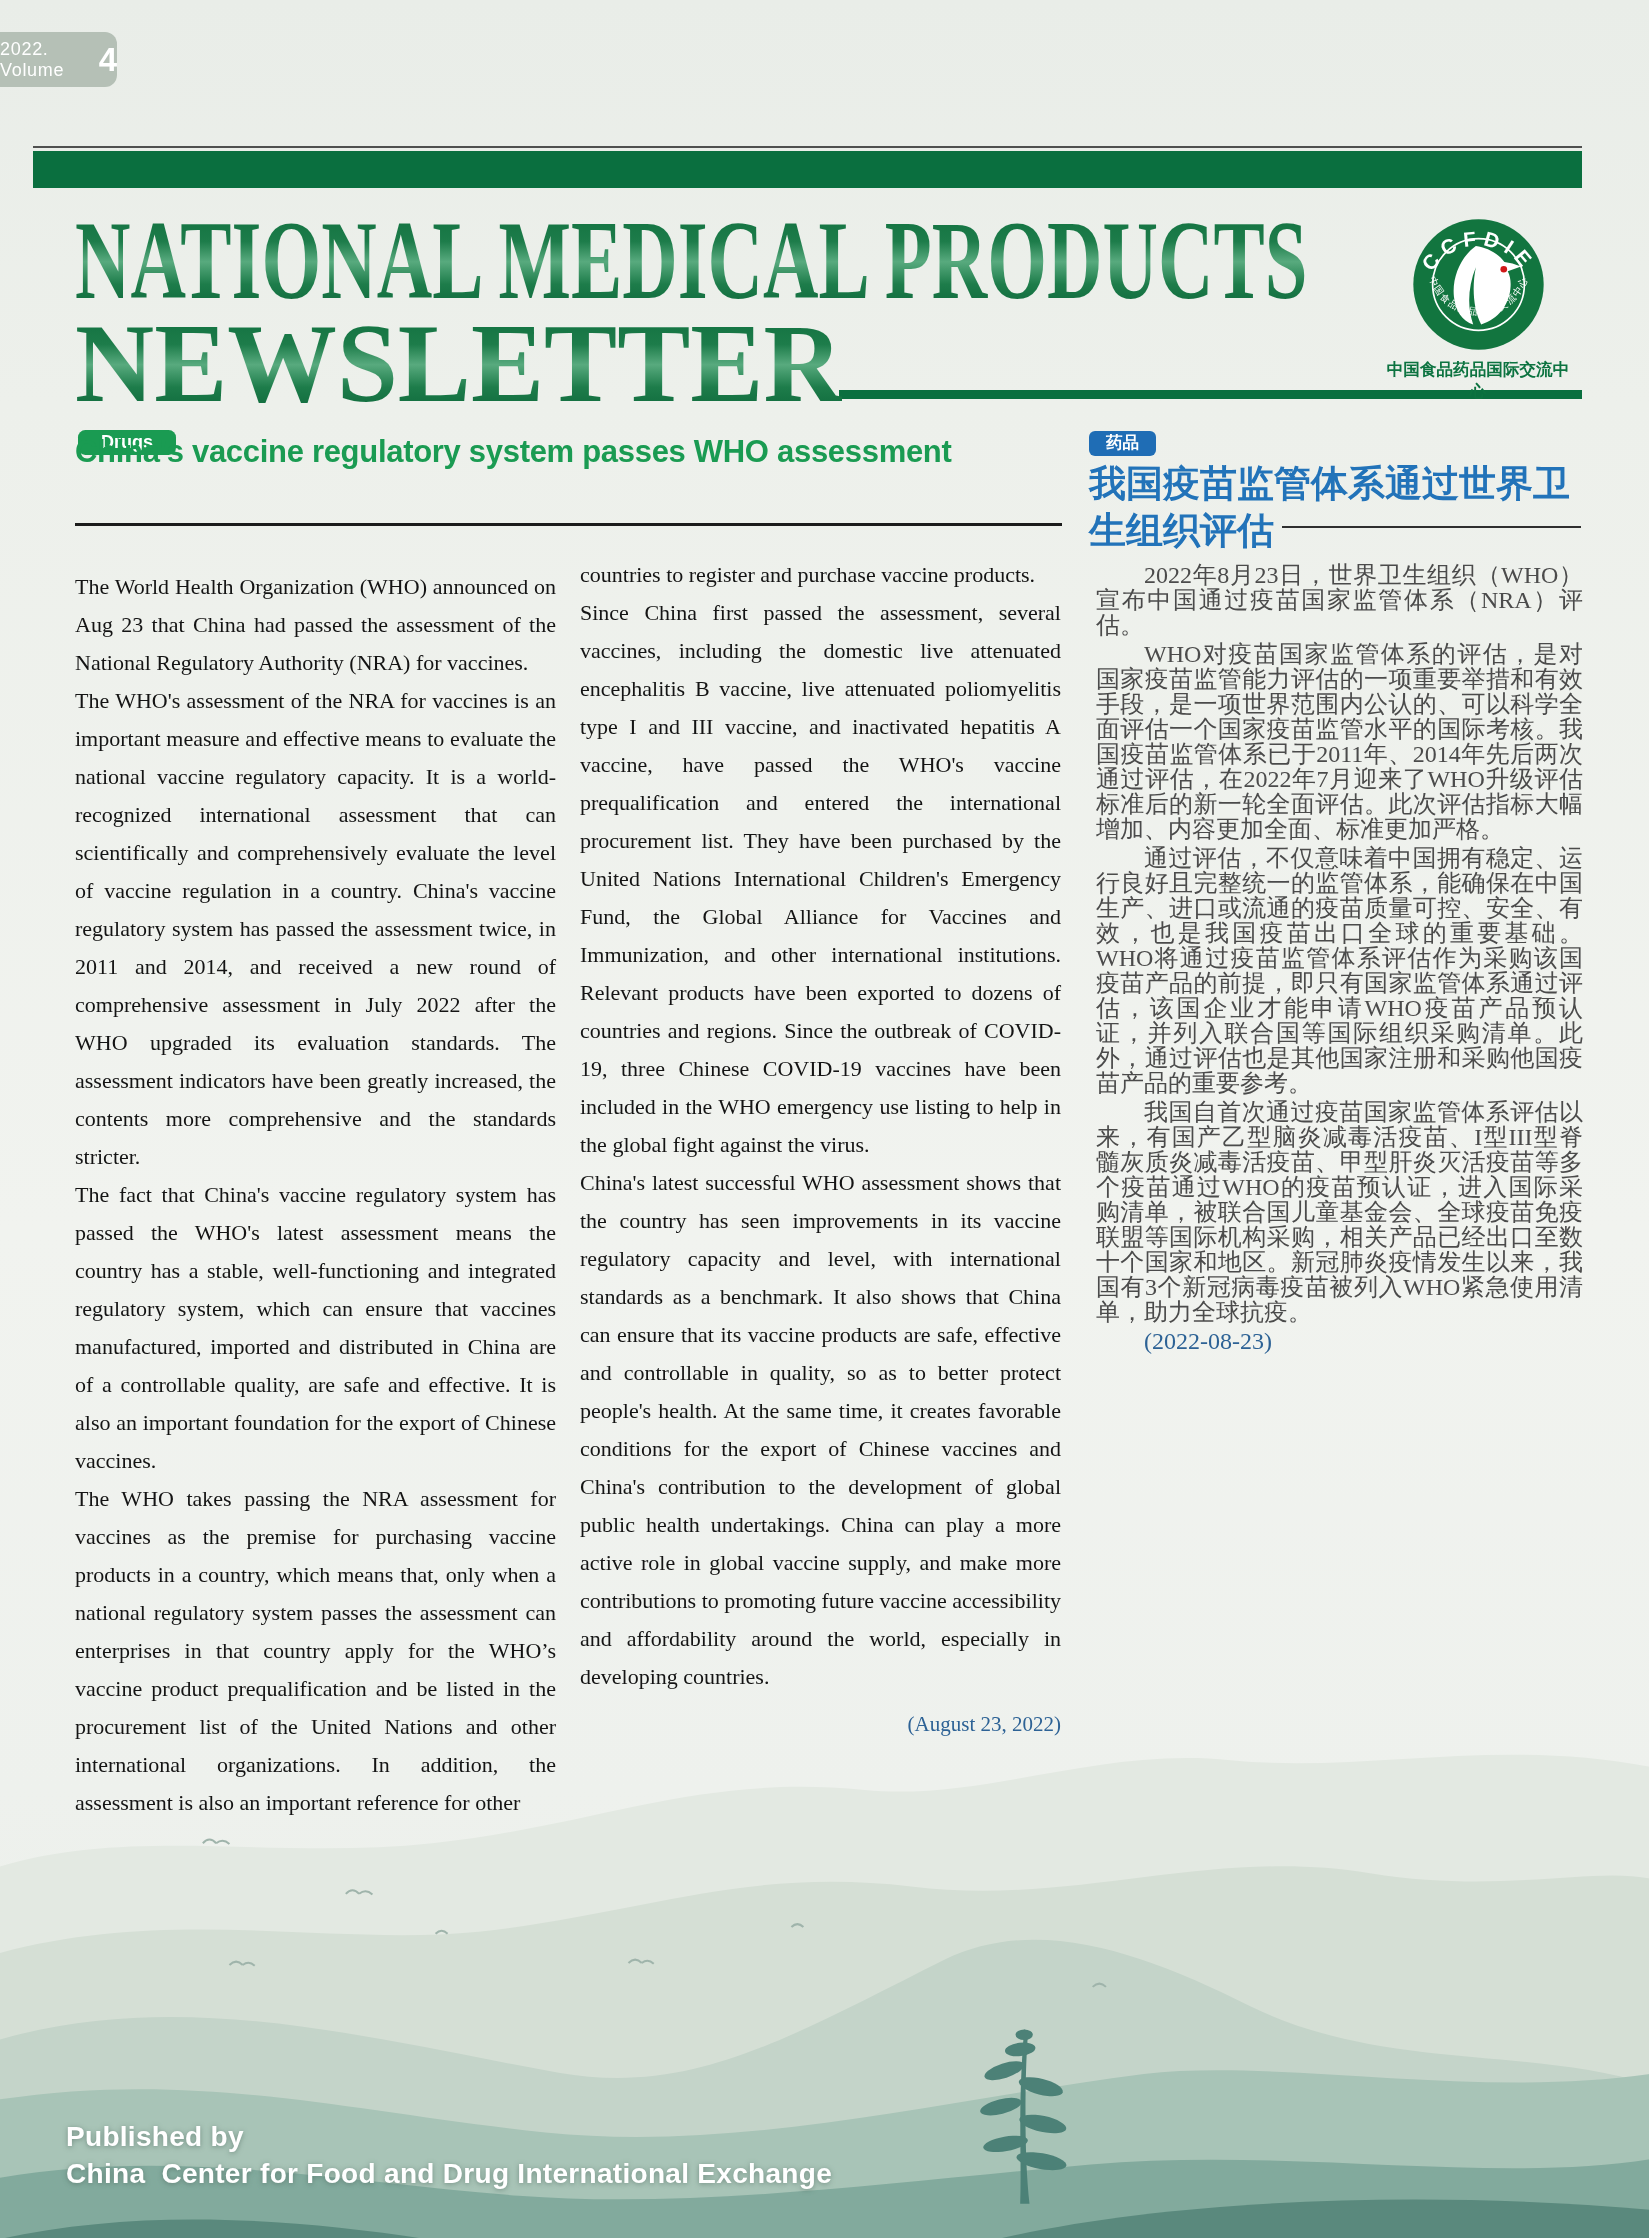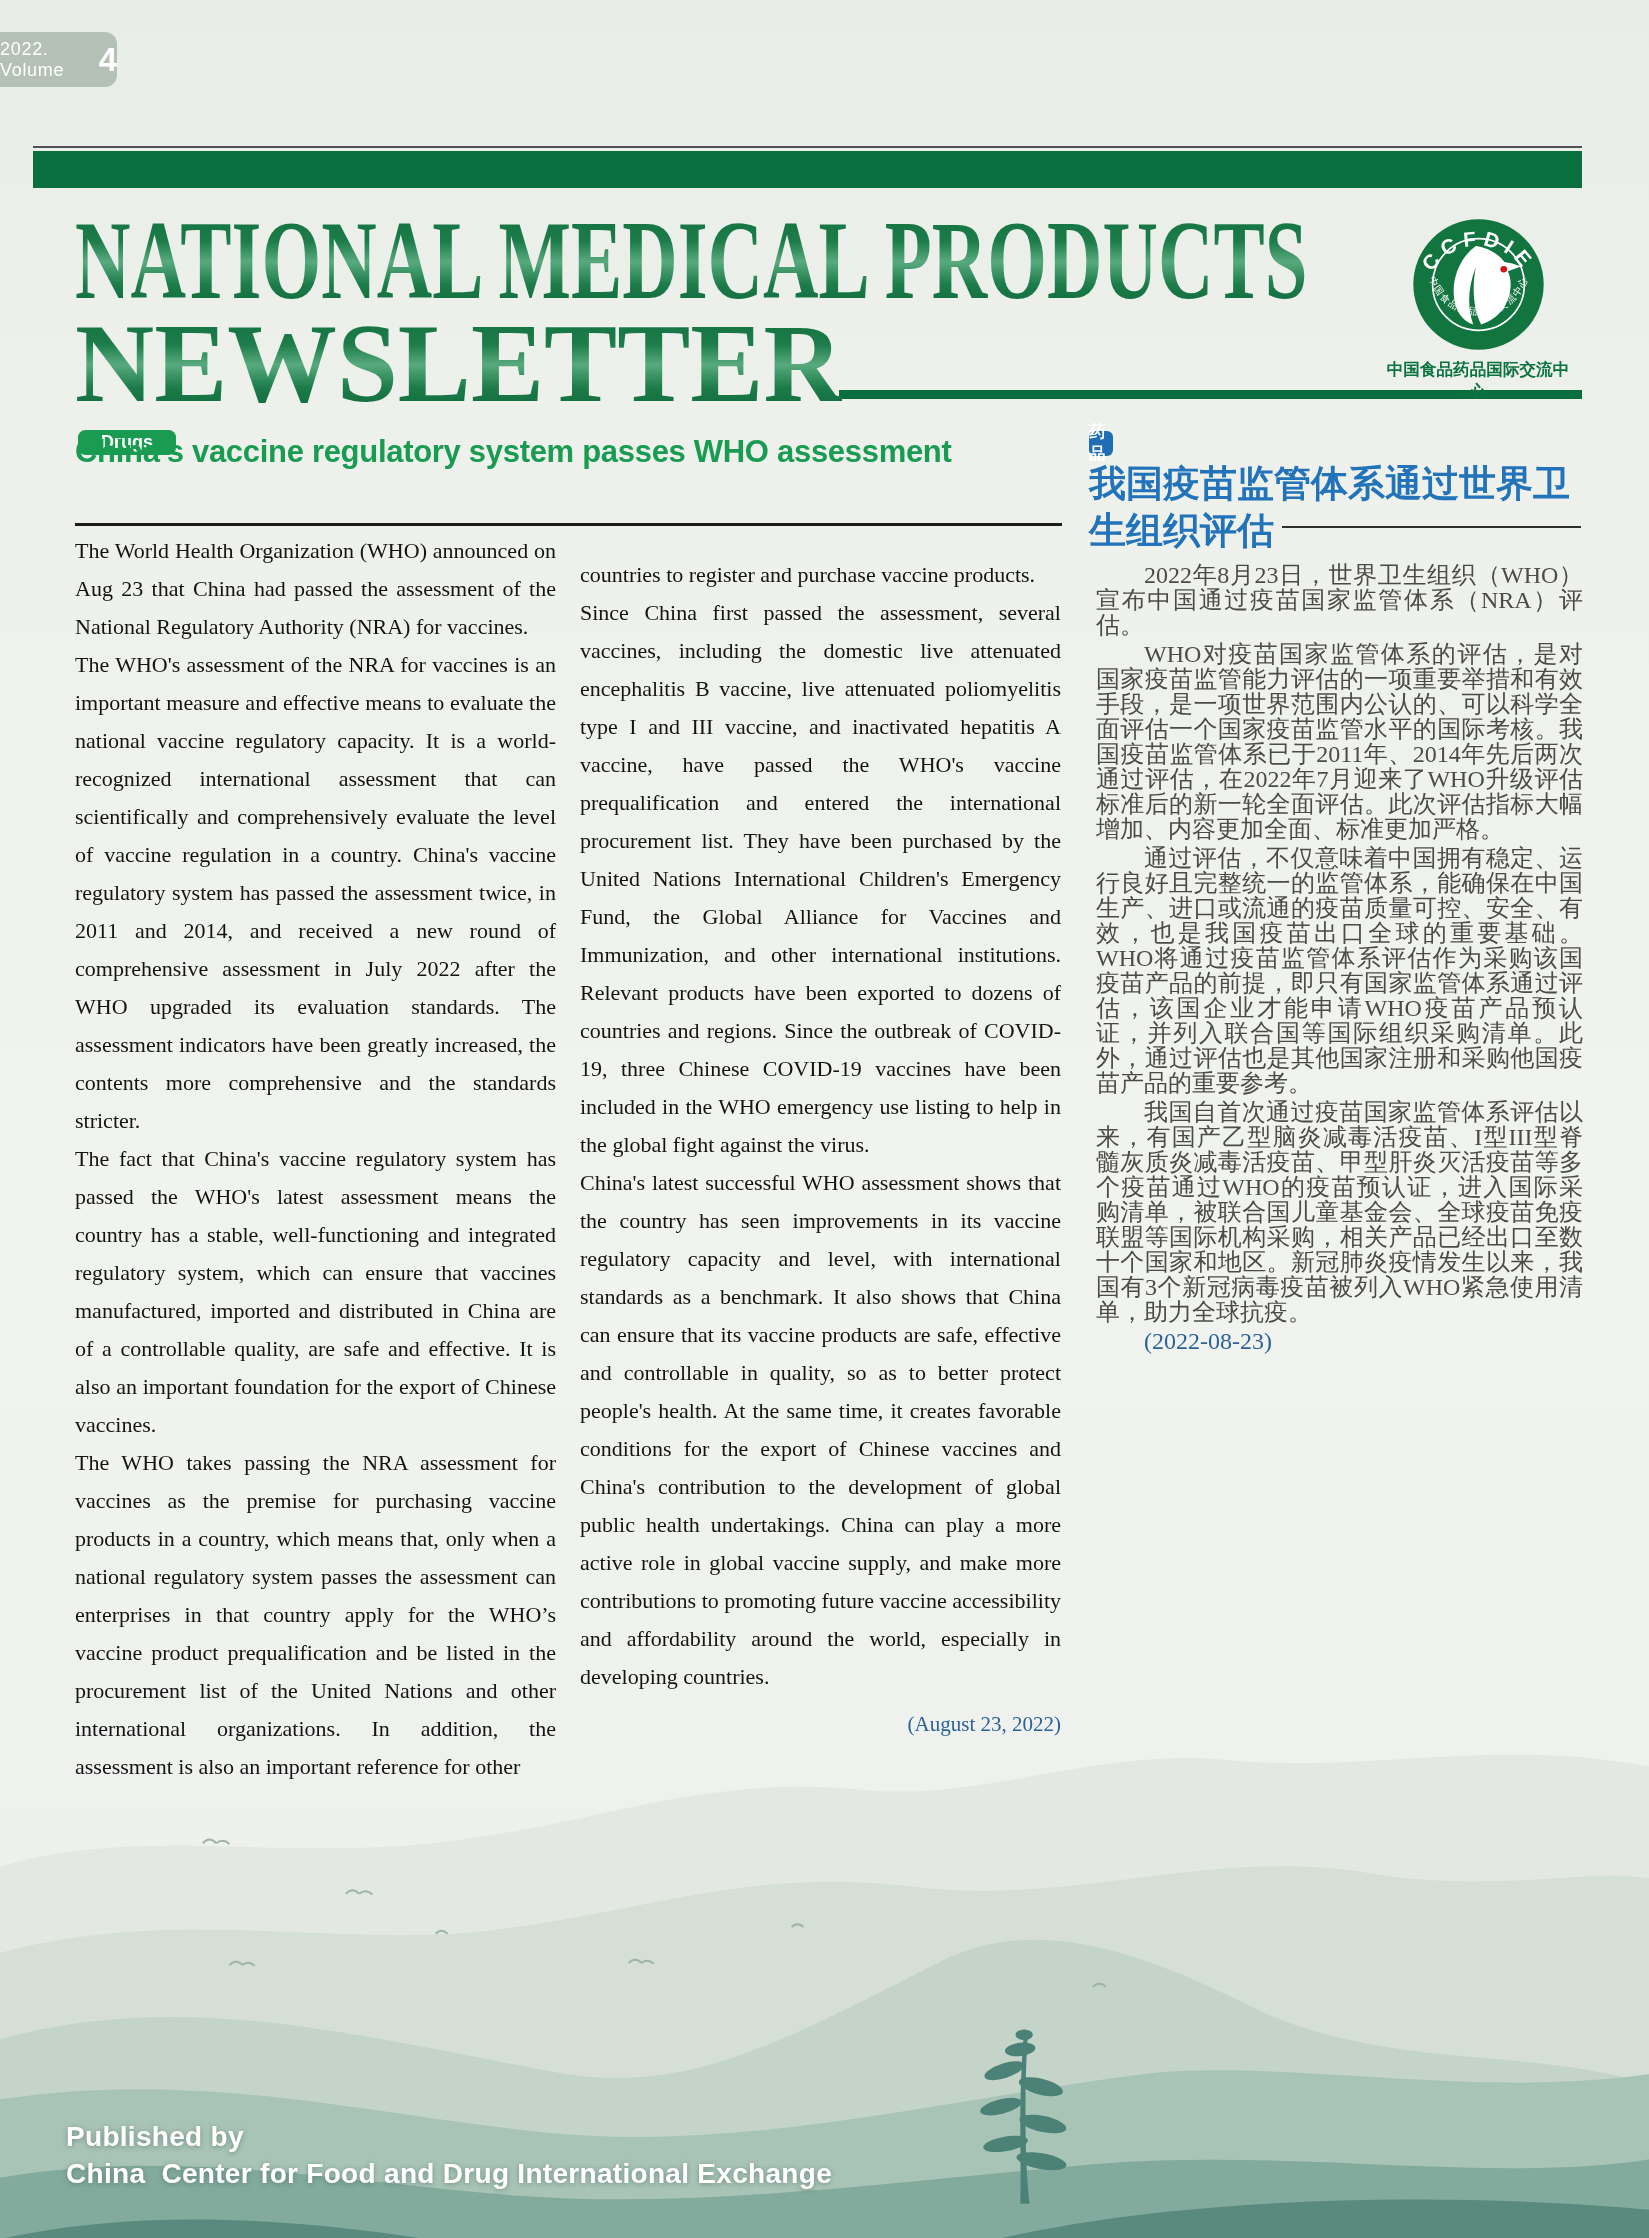--- a/index.html
+++ b/index.html
@@ -34,33 +34,33 @@
   
   .logo-caption{
     left:1385px;top:359px;width:186px;text-align:center;
     font-size:16.6px;font-weight:bold;color:#0c7340;
   }
   
   .badge{
     display:flex;align-items:center;justify-content:center;color:#fff;font-weight:bold;
   }
   .badge-drugs{left:78px;top:430px;width:98px;height:25px;background:#1a9b52;border-radius:7.3px;font-size:18px;}
-  .badge-cn{left:1089px;top:431px;width:24px;height:24.6px;background:#1f6db5;border-radius:6px;font-size:16.6px;}
+  .badge-cn{left:1089px;top:431px;width:67px;height:24.6px;background:#1f6db5;border-radius:6px;font-size:16.6px;}
   .headline-en{
     left:75px;top:434px;width:991px;font-size:31px;font-weight:bold;color:#1a9b52;letter-spacing:-0.3px;
   }
   .divider-en{left:75px;top:523px;width:987px;height:2.7px;background:#1c1c1c;}
   .headline-cn{
     left:1089px;top:460px;width:497px;font-size:37px;font-weight:bold;color:#2273b9;line-height:47px;
   }
   .rule-cn{left:1282px;top:526px;width:299px;height:2px;background:#2f2f2f;}
   
   .encol{width:481px;color:#141414;font-family:"Liberation Serif",serif;}
   .encol p{margin:0;font-size:22px;line-height:38px;text-align:justify;text-justify:inter-word;}
-  .col1{left:75px;top:532px;}
+  .col1{left:75px;top:568px;}
   .col2{left:580px;top:556px;}
   .date-en{margin-top:16px;text-align:right;font-size:21px;color:#2d6295;font-family:"Liberation Serif",serif;}
   .cncol{left:1092px;top:559px;width:495px;color:#4b4b4b;font-family:"Liberation Serif",serif;}
   .cncol p{margin:4px;font-size:24px;line-height:25px;text-align:justify;text-indent:2em;}
   .date-cn{margin-top:5.3px;text-align:right;text-indent:0;font-size:22px;color:#2d6295;}
   
   .footer-line{
     left:66px;color:#ffffff;font-weight:bold;font-size:28px;letter-spacing:0.3px;
     text-shadow:0 1.3px 5.3px rgba(70,95,85,0.55);white-space:pre-wrap;
   }

